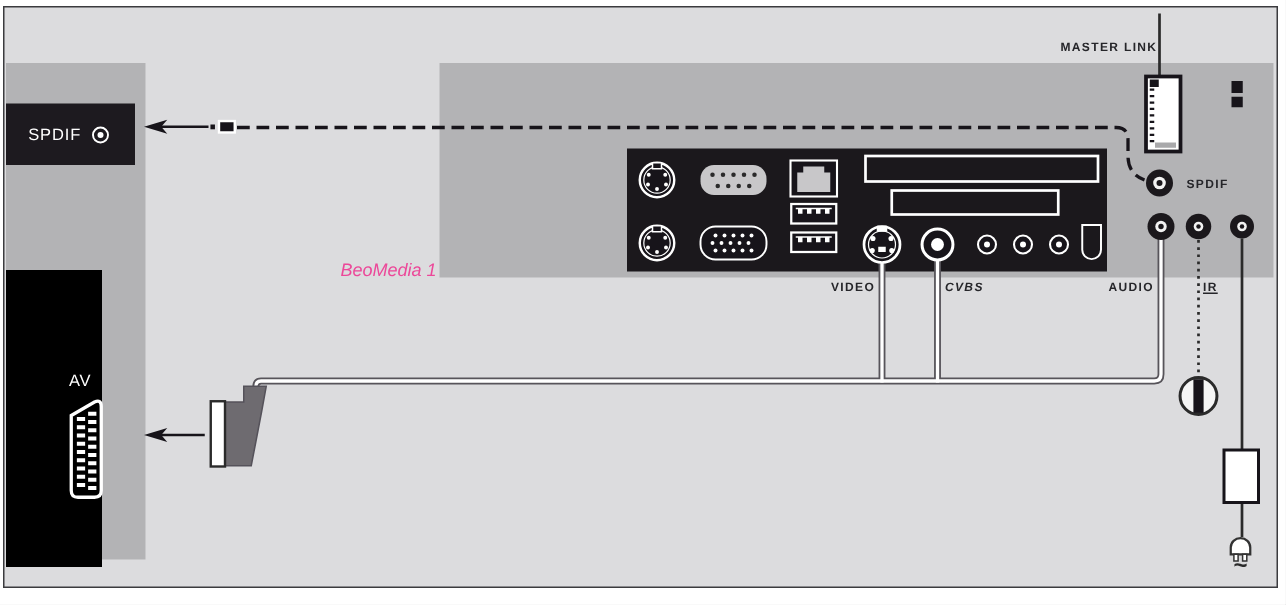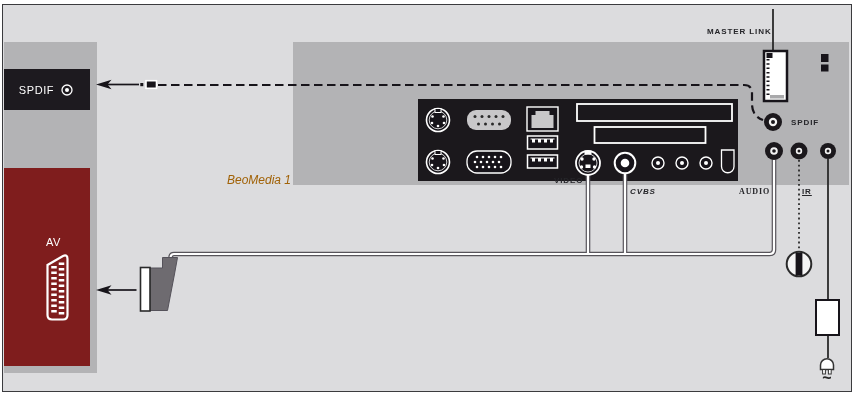--- a/index.html
+++ b/index.html
@@ -9,30 +9,30 @@
     font-family:"Liberation Sans", sans-serif;
   }
   .frame {
     position:absolute; left:2px; top:4px; width:848px; height:386px;
     background:#dcdcde; border:1.5px solid #3b3b3e;
   }
   .tv-strip   { position:absolute; left:3.5px; top:42px; width:93px; height:331px; background:#b3b3b5; }
   .spdif-box  { position:absolute; left:3.5px; top:69px; width:86px; height:41px; background:#1d1a1f;
                 display:flex; align-items:center; justify-content:center; gap:6px; }
   .spdif-box .txt { color:#ffffff; font-size:11px; letter-spacing:0.6px; }
-  .av-box     { position:absolute; left:3.5px; top:168px; width:86px; height:198px; background:#7f1d1d; }
+  .av-box     { position:absolute; left:3.5px; top:180px; width:64px; height:198px; background:#000000; }
   .av-label   { position:absolute; left:30px; top:68px; width:40px; text-align:center;
                 color:#ffffff; font-size:11px; letter-spacing:0.5px; }
   .scart-icon { position:absolute; left:40px; top:84px; }
   .bm-panel   { position:absolute; left:293px; top:42px; width:556px; height:143px; background:#b3b3b5; }
   .io-panel   { position:absolute; left:418px; top:99px; width:320px; height:82px; background:#1b181c; }
   .overlay    { position:absolute; left:0; top:0; pointer-events:none; }
   .lbl { position:absolute; font-size:8px; font-weight:bold; letter-spacing:0.9px; color:#26262a; white-space:nowrap; }
   .brand { position:absolute; left:205px; top:173px; width:86px; text-align:right;
-           font-size:12px; font-style:italic; color:#a16207; }
+           font-size:12px; font-style:italic; color:#ec4899; }
   .mains { position:absolute; left:818px; top:369px; width:18px; text-align:center;
            font-size:16px; font-weight:bold; color:#2a2a2a; }
 </style>
 </head>
 <body>
 
 <div class="canvas">
 
   <div class="frame"></div>
 
@@ -262,20 +262,20 @@
     <g transform="translate(828,151)">
       <circle r="8" fill="#1b181c"></circle>
         <circle r="3.2" fill="#f2f2f2"></circle>
         <circle r="1.5" fill="#1b181c"></circle>
     </g>
   </svg>
 
   <span class="brand">BeoMedia 1</span>
   <span class="lbl" style="left:707px; top:27px;">MASTER LINK</span>
   <span class="lbl" style="left:791px; top:118px;">SPDIF</span>
-  <span class="lbl" style="left:554px; top:176px;">VIDEO</span>
+  <span class="lbl" style="left:554px; top:187px;">VIDEO</span>
   <span class="lbl" style="left:630px; top:187px;font-style:italic;">CVBS</span>
-  <span class="lbl" style="left:739px; top:187px;font-family:Liberation Serif, serif;">AUDIO</span>
+  <span class="lbl" style="left:739px; top:187px;">AUDIO</span>
   <span class="lbl" style="left:802px; top:187px;text-decoration:underline;">IR</span>
   <span class="lbl" style="left:830px; top:187px;padding-left:39px;">DC</span>
   <span class="mains">~</span>
 
 </div>
 
 </body></html>

